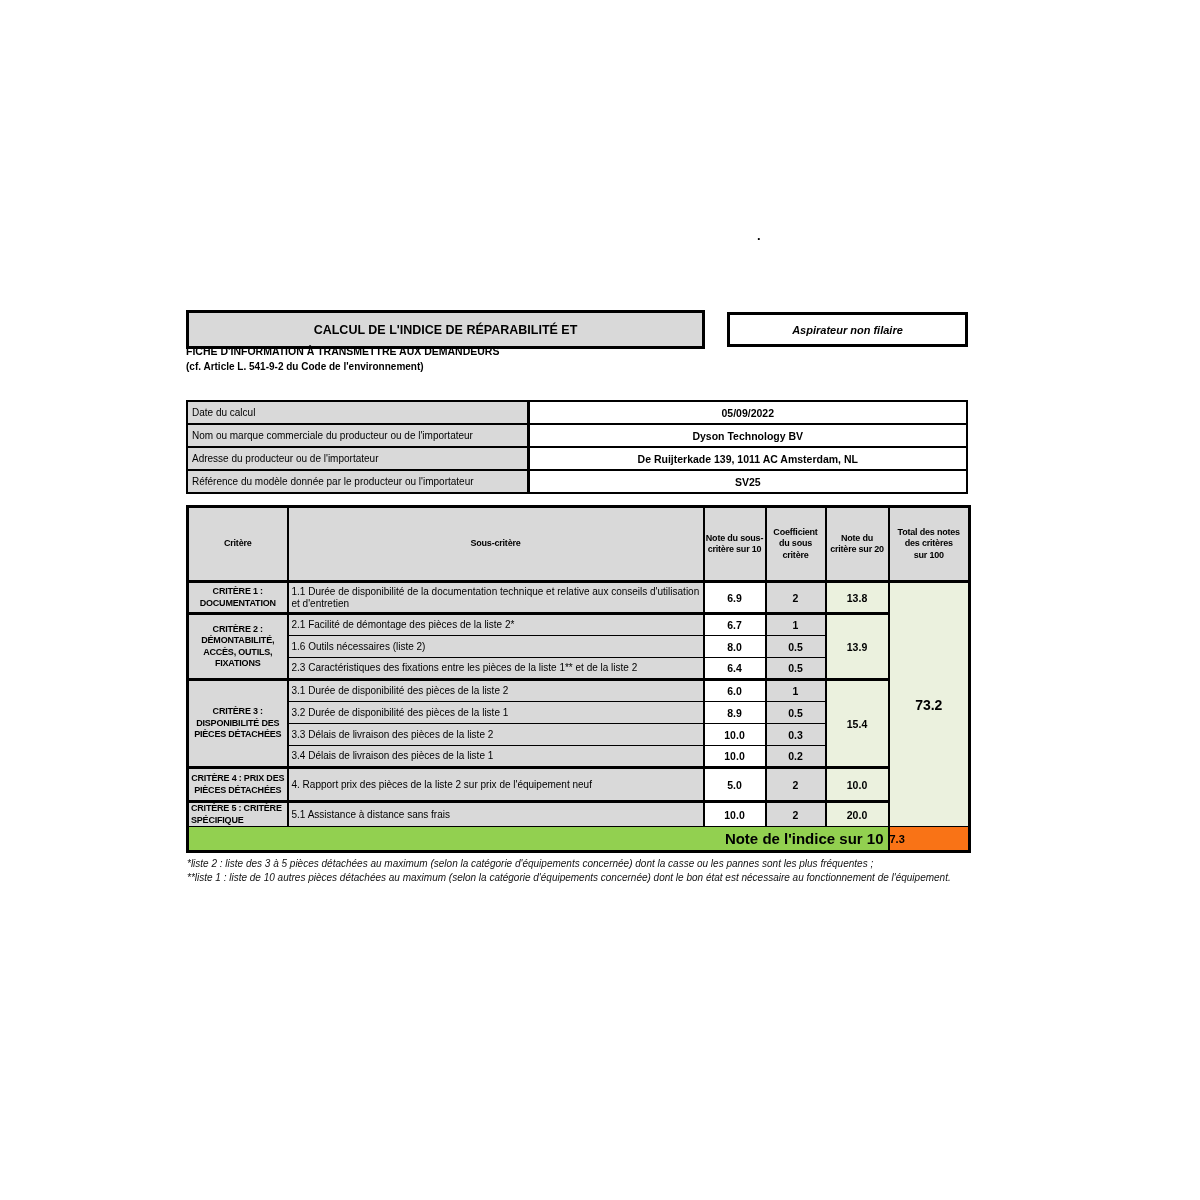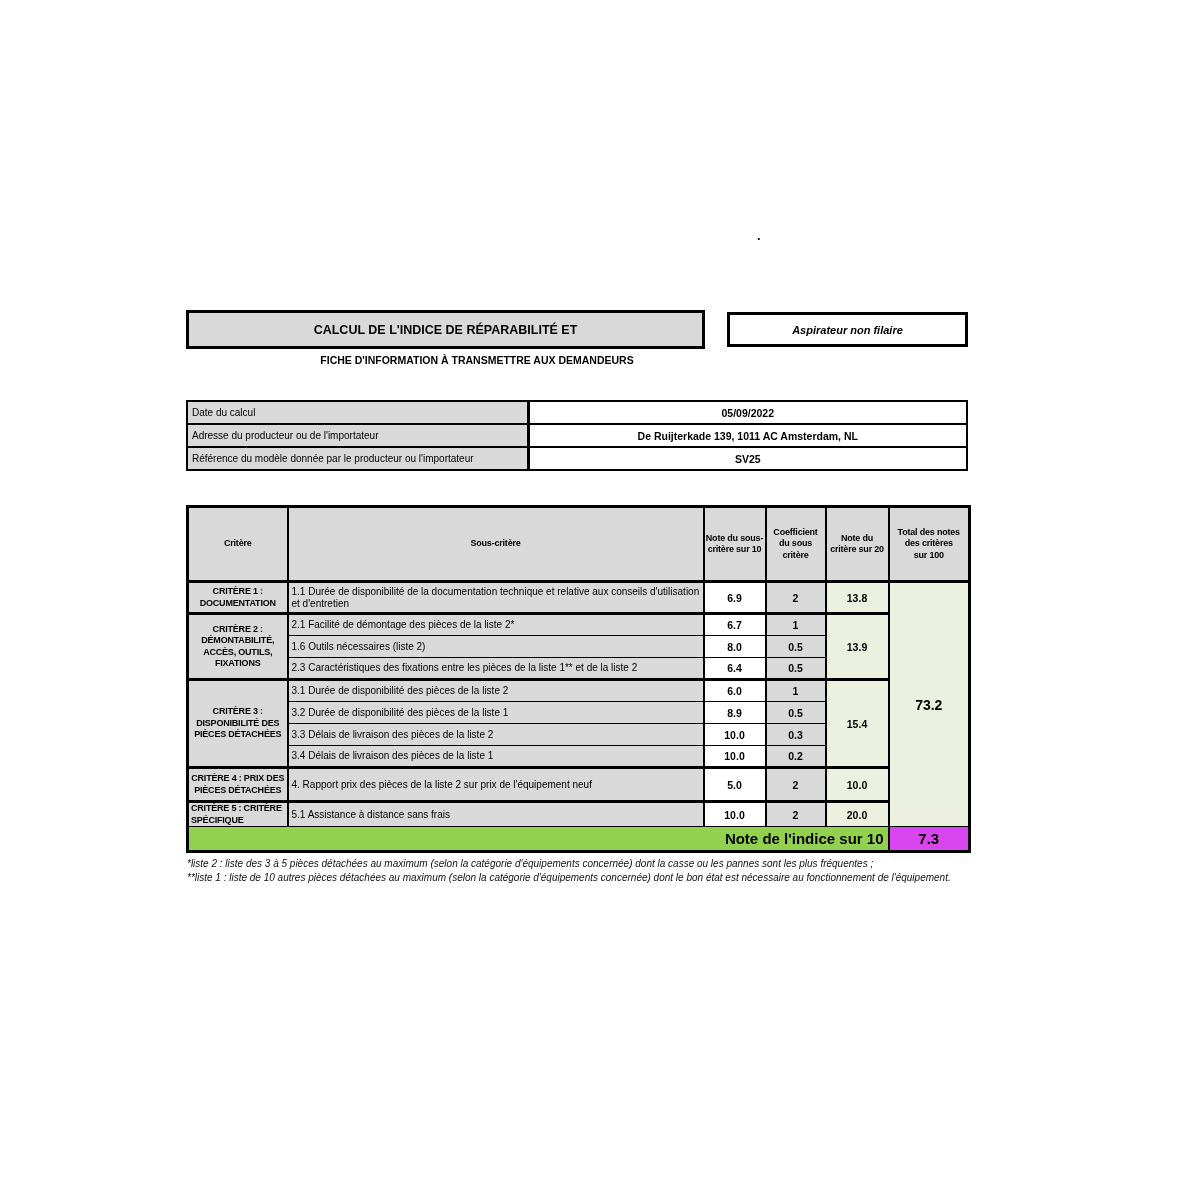--- a/index.html
+++ b/index.html
@@ -18,21 +18,21 @@
     display:flex; flex-direction:column; align-items:center; justify-content:center;
     font-weight:bold; font-size:12.5px; line-height:16px; text-align:center;gap:30px;
   }
   .category-box {
     position:absolute; left:541px; top:2px; width:241px; height:35px;
     background:#fff; border:3px solid #000;
     display:flex; align-items:center; justify-content:center;
     font-weight:bold; font-style:italic; font-size:11px;
   }
 
-  .subtitle { position:absolute; left:186px; top:353px; width:582px; text-align:center; }
+  .subtitle { position:absolute; left:186px; top:344px; width:582px; }
   .subtitle .l1 { font-weight:bold; font-size:10.5px; line-height:15px; }
   .subtitle .l2 { font-weight:bold; font-size:10px;  line-height:15px; }
 
   
   .info-table {
     position:absolute; left:186px; top:400px; width:782px;
     border-collapse:collapse; table-layout:fixed; border:2px solid #000;
   }
   .info-table td { border:2px solid #000; height:23px; vertical-align:middle; }
   .info-table td.ilabel {
@@ -68,21 +68,21 @@
   tr.gs > th, tr.gs > td { border-top:3px solid #000; }
   tr.r  { height:22px; }
   tr.r1 { height:32px;margin-top:13px; }
   tr.r4 { height:34px; }
   tr.band-row { height:25px; }
   .band-label {
     background:#92d050; font-weight:bold; font-size:15px; text-align:right;
     padding-right:4px; border-top:3px solid #000;
   }
   .band-score {
-    background:#d946ef; font-weight:bold; font-size:15px; text-align:center;
+    background:#f97316; font-weight:bold; font-size:11px; 
     border-top:3px solid #000;
   }
 
   .footnotes { position:absolute; left:187px; top:857px; width:790px; }
   .footnotes div { font-style:italic; font-size:10px; line-height:13.5px; color:#111; }
 </style>
 </head>
 <body>
 
 <div class="page">
@@ -93,27 +93,32 @@
     <div class="title-box">
       <span>CALCUL DE L'INDICE DE RÉPARABILITÉ ET</span>
     </div>
     <div class="category-box">
       <span>Aspirateur non filaire</span>
     </div>
   </div>
 
   <div class="subtitle">
     <div class="l1">FICHE D'INFORMATION À TRANSMETTRE AUX DEMANDEURS</div>
+    <div class="l2">(cf. Article L. 541-9-2 du Code de l'environnement)</div>
   </div>
 
   <table class="info-table">
     <tbody>
       <tr>
         <td class="ilabel">Date du calcul</td>
         <td class="ivalue">05/09/2022</td>
+      </tr>
+      <tr>
+        <td class="ilabel">Nom ou marque commerciale du producteur ou de l'importateur</td>
+        <td class="ivalue">Dyson Technology BV</td>
       </tr>
       <tr>
         <td class="ilabel">Adresse du producteur ou de l'importateur</td>
         <td class="ivalue">De Ruijterkade 139, 1011 AC Amsterdam, NL</td>
       </tr>
       <tr>
         <td class="ilabel">Référence du modèle donnée par le producteur ou l'importateur</td>
         <td class="ivalue">SV25</td>
       </tr>
     </tbody>

